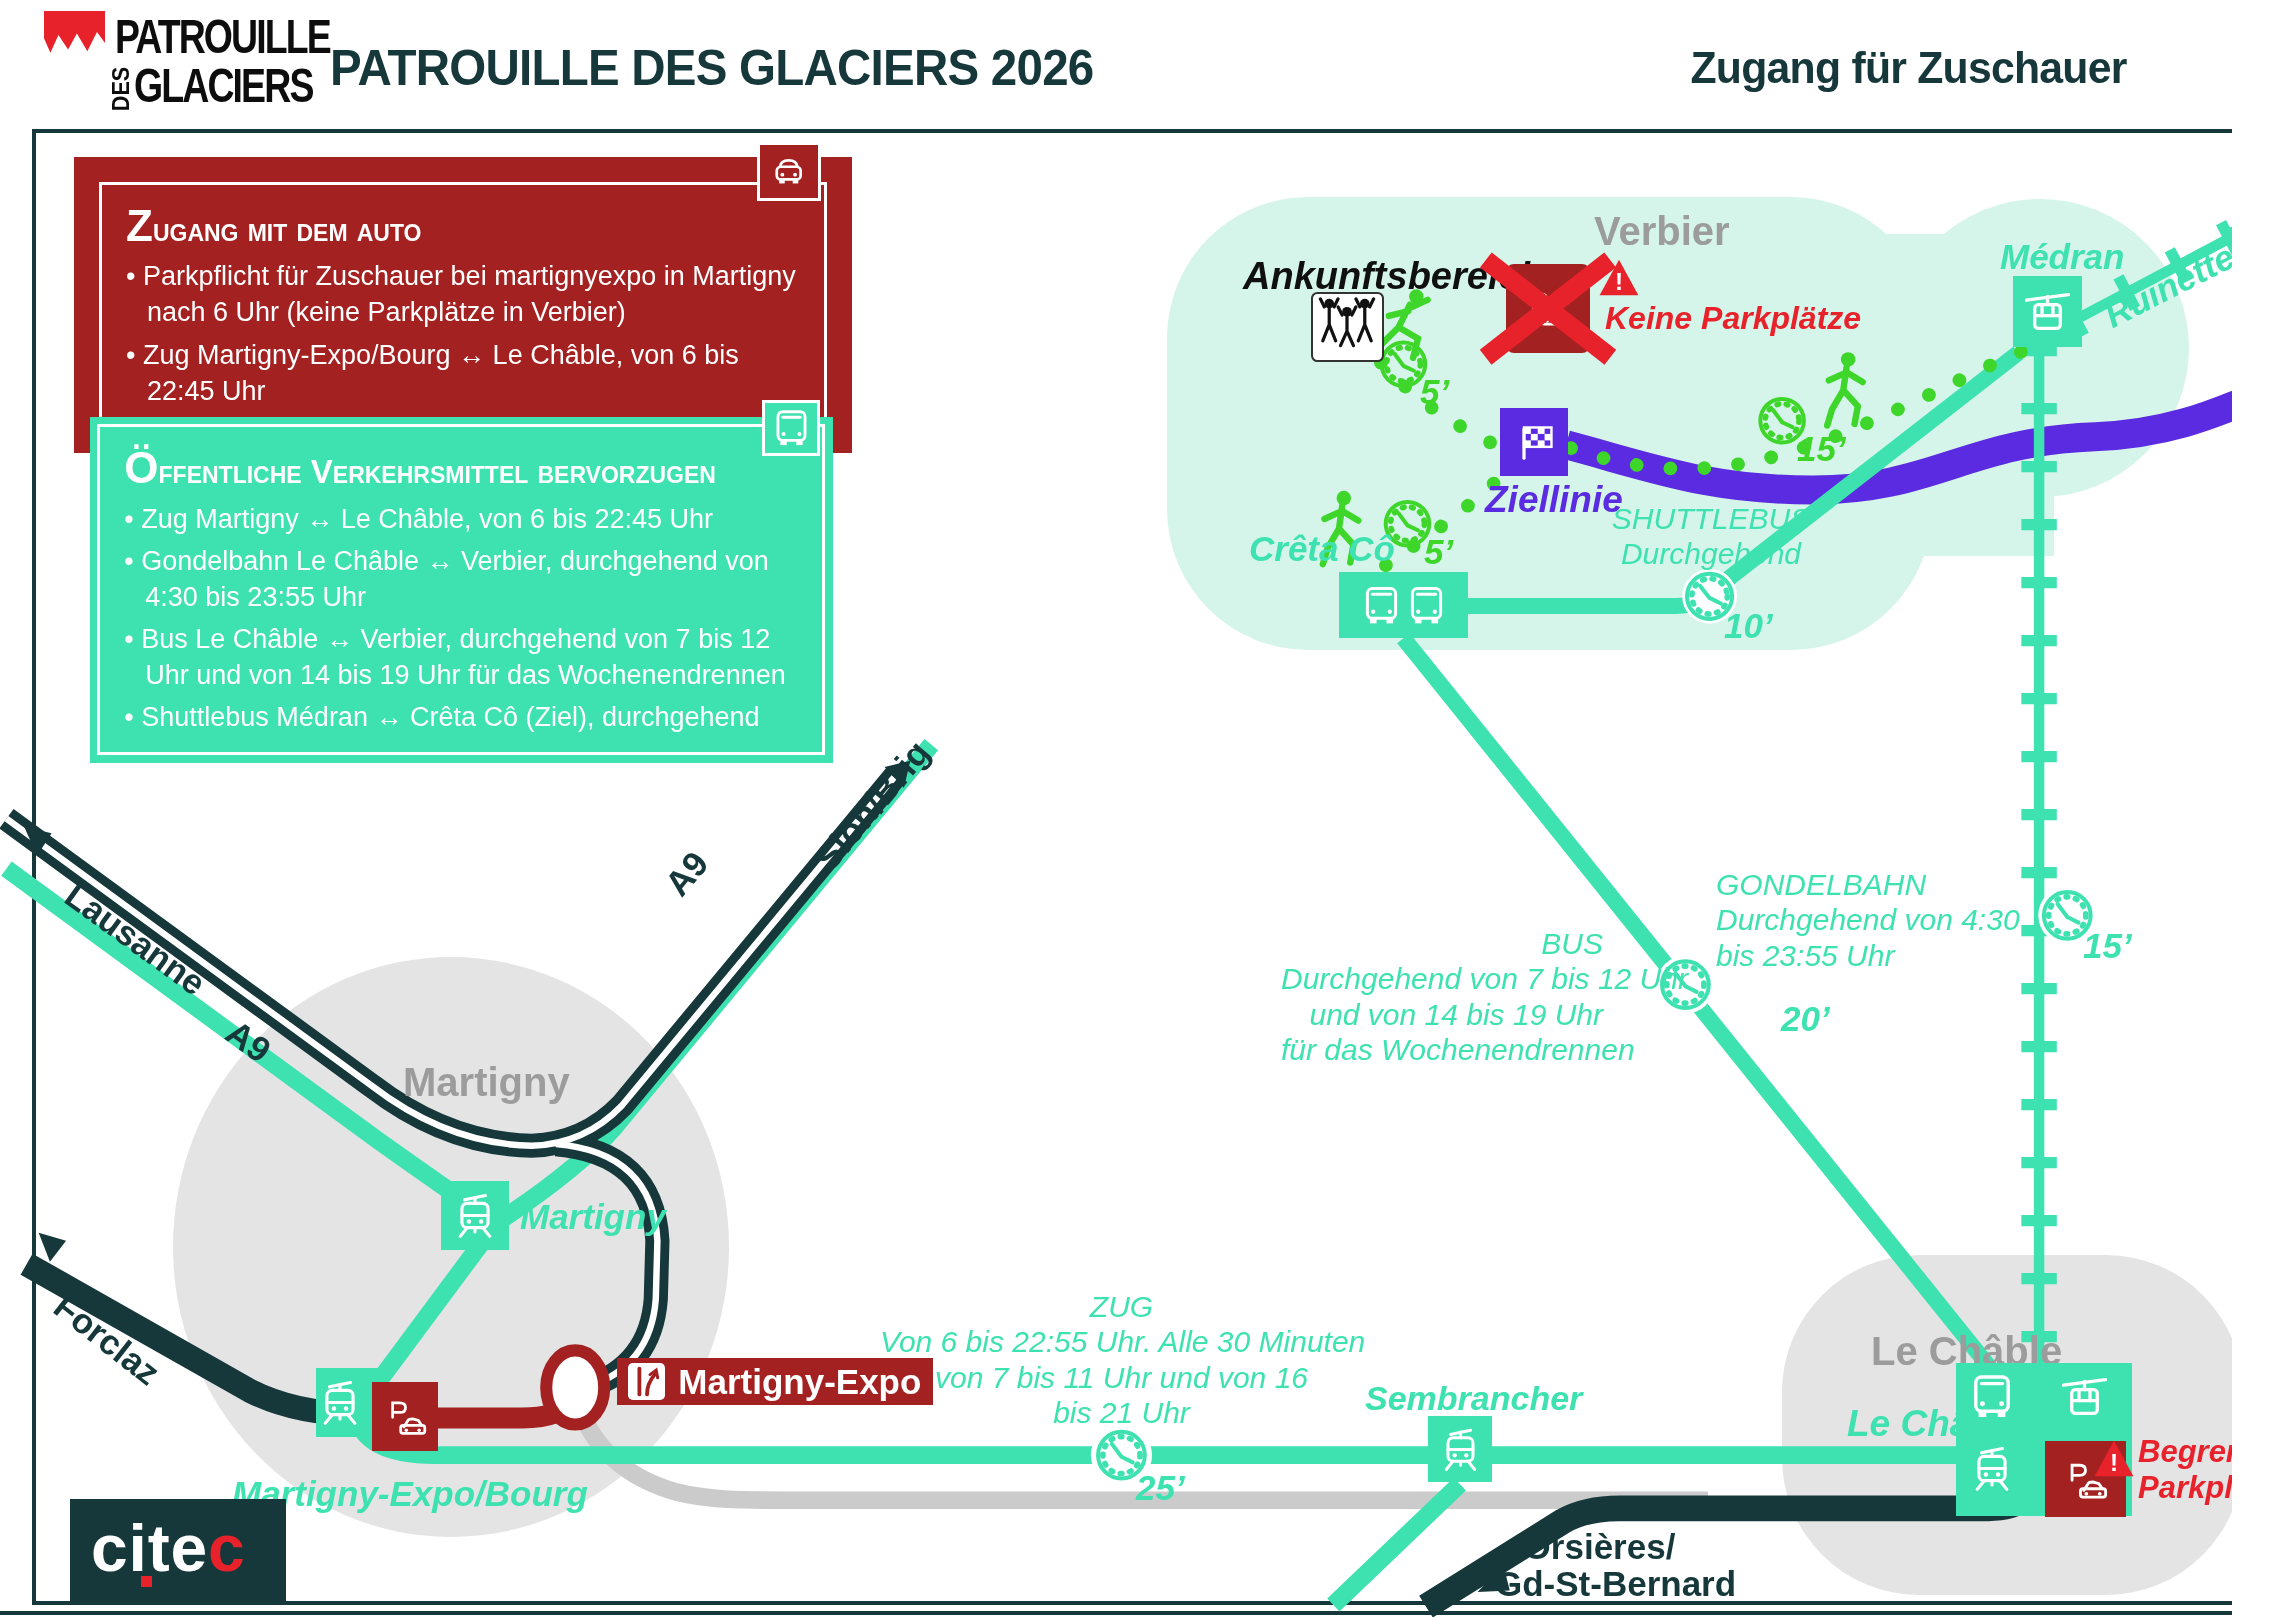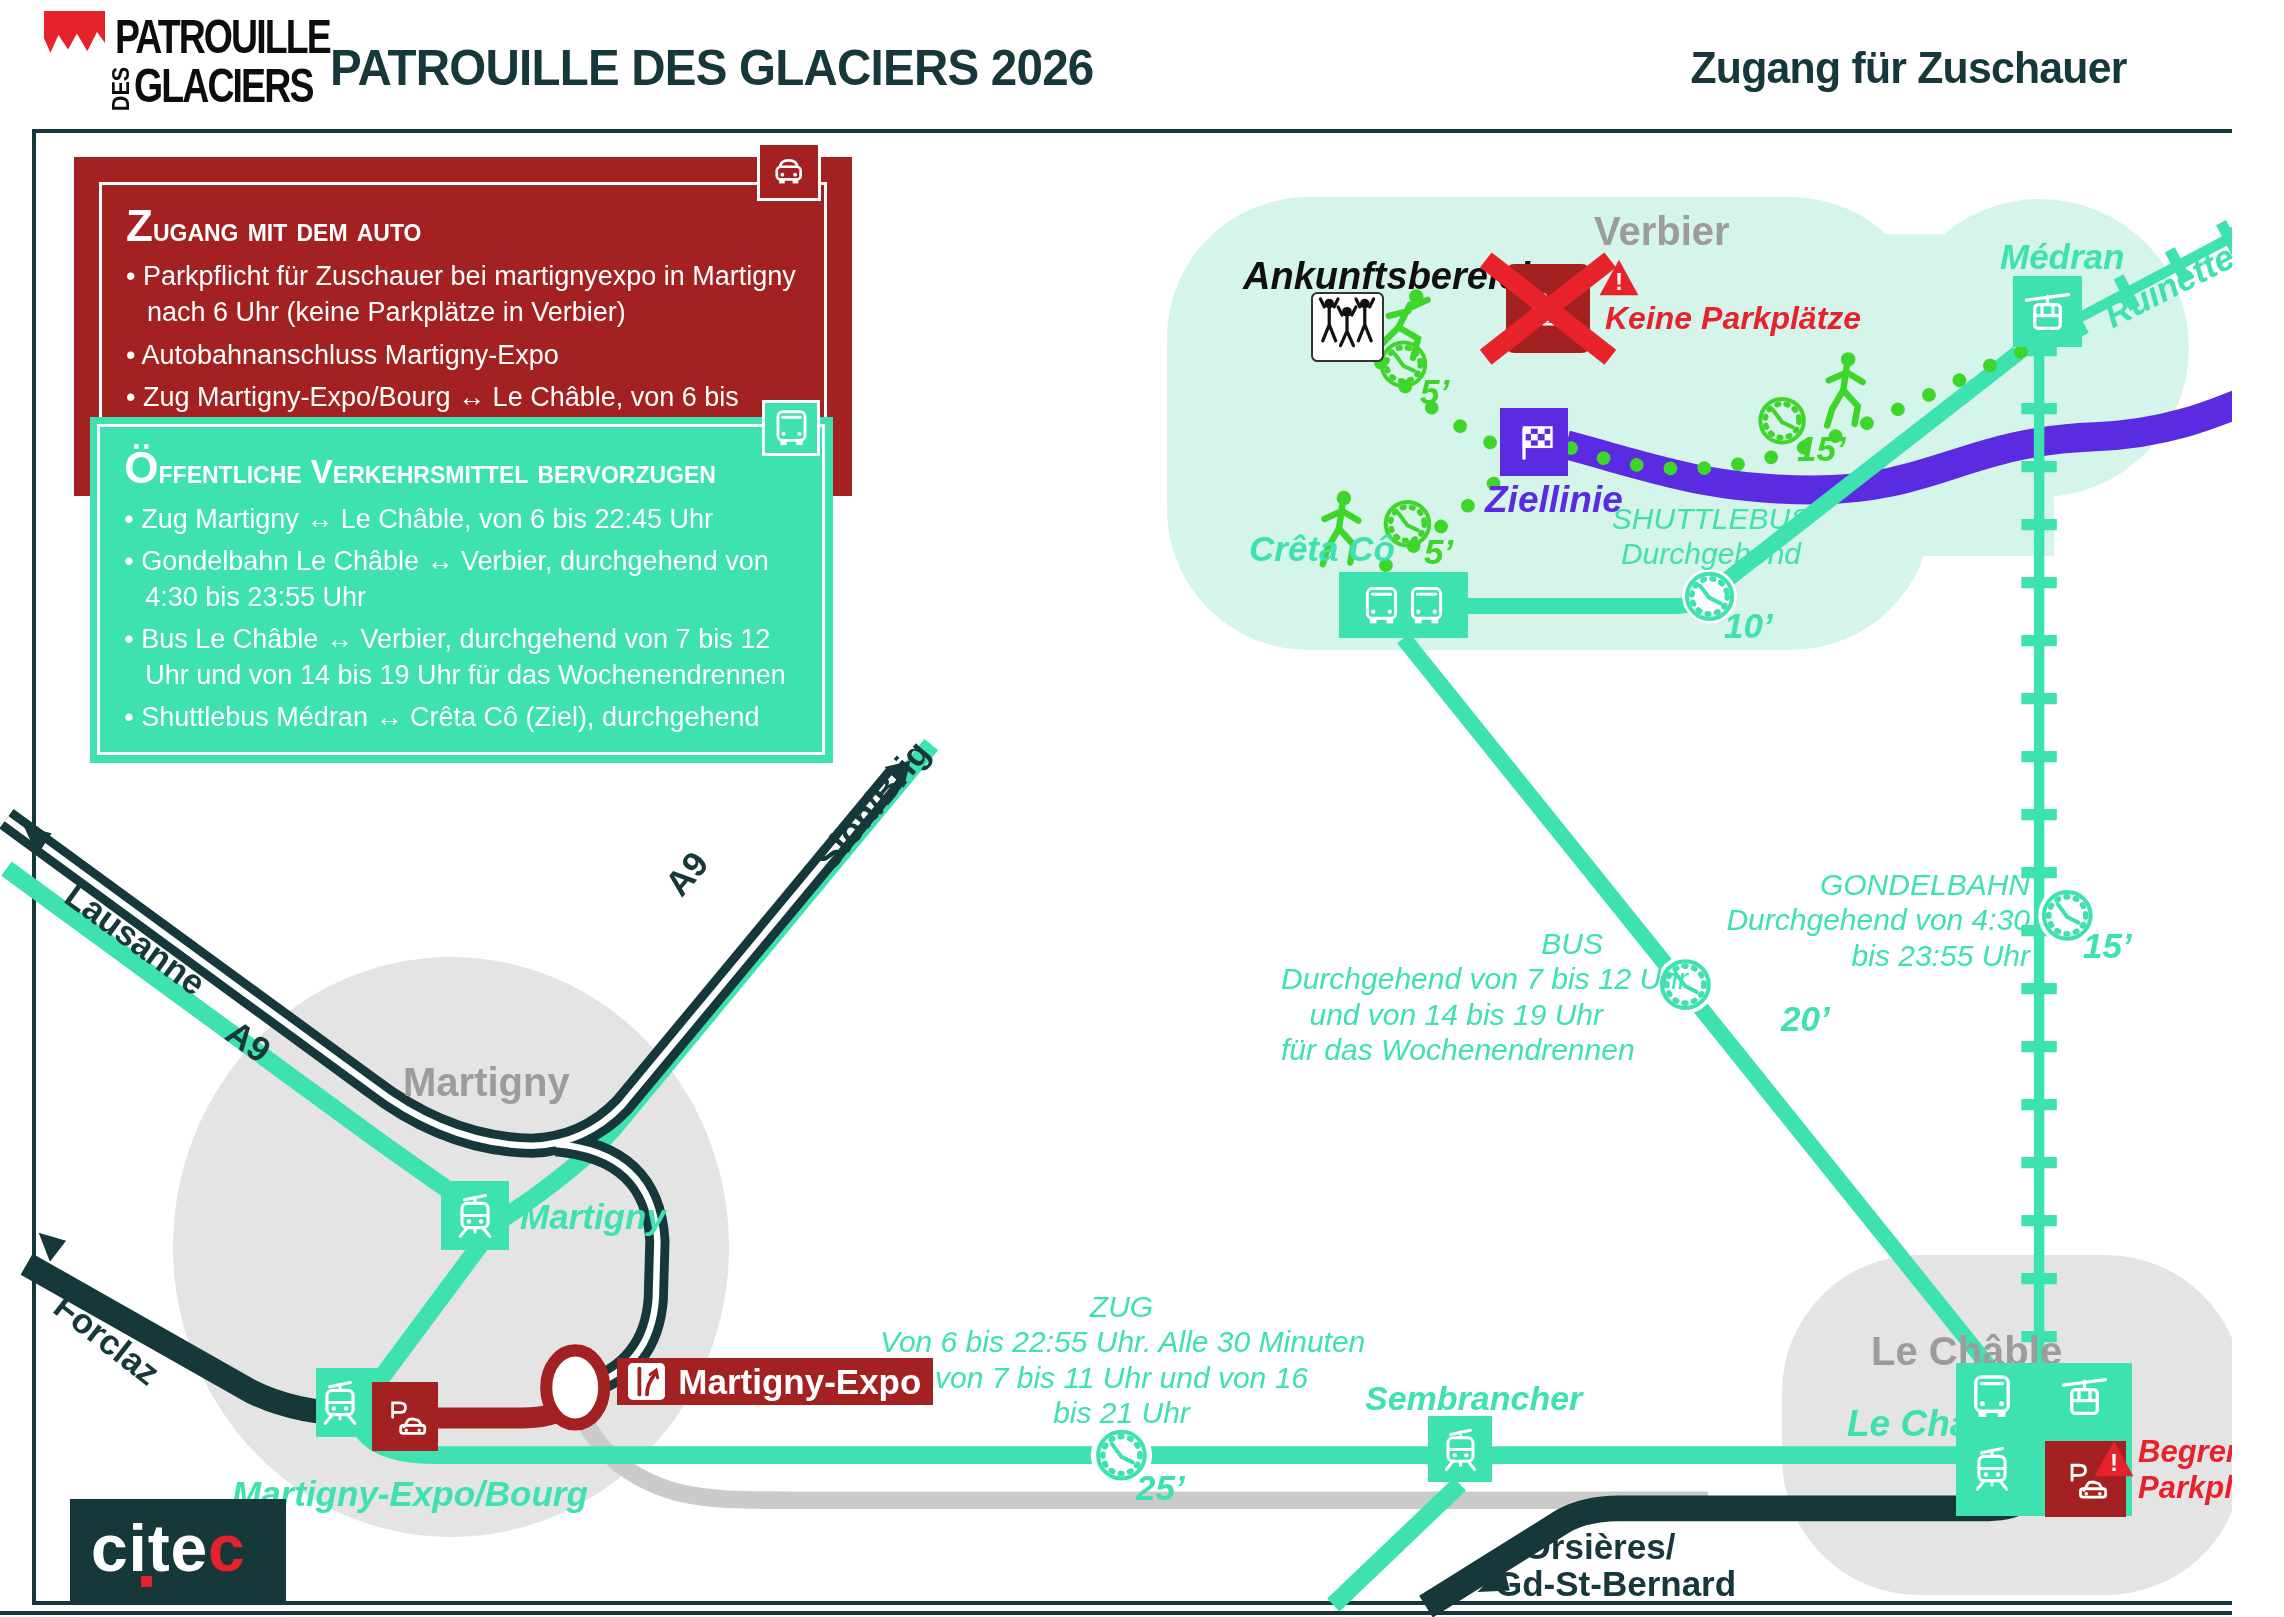--- a/index.html
+++ b/index.html
@@ -242,21 +242,20 @@
         <circle r="29" stroke-width="5"></circle>
         <circle r="23" stroke-width="7" stroke-dasharray="2 9.8"></circle>
         <path d="M0,2 L-12,-14 M0,2 L14,9" stroke-width="5"></path>
     </g>
   </svg>
 
   <div class="infobox box-red" style="left:74px;top:157px;">
     <div class="inner">
       <div class="box-title">Zugang mit dem auto</div>
       <div class="bullet">Parkpflicht für Zuschauer bei martignyexpo in Martigny nach 6 Uhr (keine Parkplätze in Verbier)</div>
-      <div class="bullet">Autobahnanschluss Martigny-Expo</div>
       <div class="bullet">Zug Martigny-Expo/Bourg ↔ Le Châble, von 6 bis 22:45 Uhr</div>
     </div>
   </div>
   <div class="badge-sq" style="left:757px;top:142px;width:58px;height:53px;background:#a42121;">
     <svg width="35" height="29" viewBox="0 0 44 36">
         <use href="#g-car"></use>
       </svg>
   </div>
 
   <div class="infobox box-teal" style="left:74px;top:417px;margin-left:16px;">
@@ -333,21 +332,21 @@
   <div class="teal-time" style="left:1724px;top:606px;">10’</div>
 
   <div class="teal-it" style="left:2000px;top:237px;">Médran</div>
   <div class="station" style="left:2013px;top:276px;width:69px;height:71px;">
     <svg width="45" height="42" viewBox="0 0 46 46">
         <use href="#g-gondola"></use>
       </svg>
   </div>
   <div class="teal-it" style="left:2098px;top:300px;transform:rotate(-27deg);transform-origin:0 0;">Ruinettes</div>
 
-  <div class="teal-info" style="left:1716px;top:867px;width:314px;text-align:right;">
+  <div class="teal-info" style="left:1716px;top:867px;width:314px;">
     <div>GONDELBAHN</div>
     <div>Durchgehend von 4:30</div>
     <div>bis 23:55 Uhr</div>
   </div>
   <div class="teal-time" style="left:2083px;top:926px;">15’</div>
 
   <div class="teal-info" style="left:1281px;top:926px;width:322px;text-align:right;">
     <div>BUS</div>
     <div>Durchgehend von 7 bis 12 Uhr</div>
     <div>und von 14 bis 19 Uhr</div>

